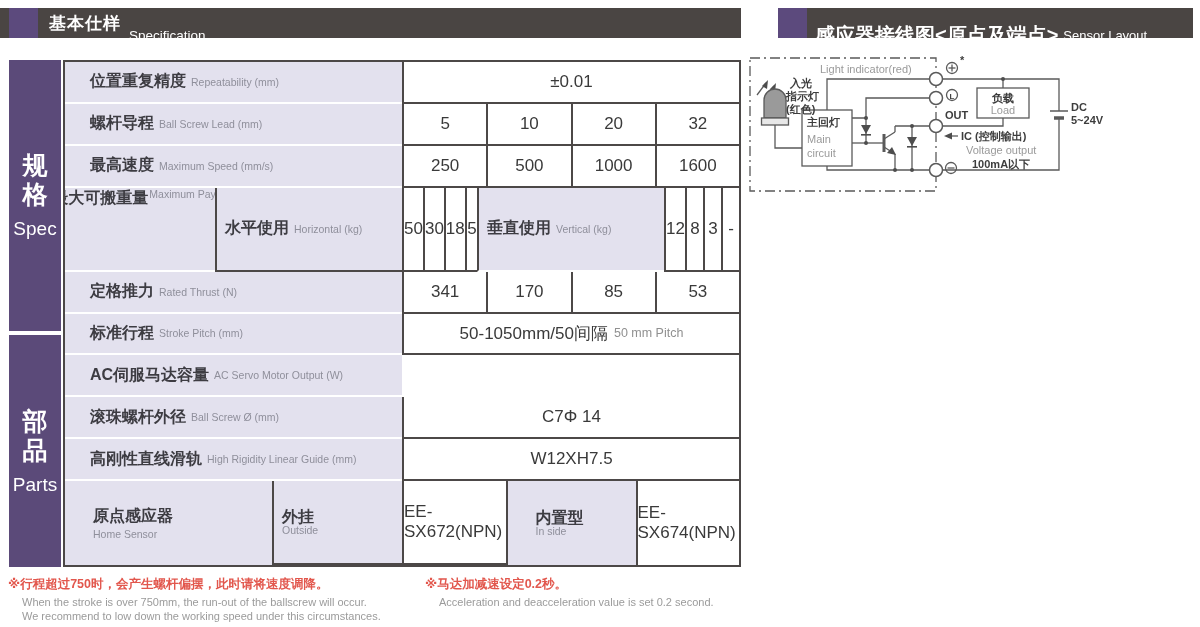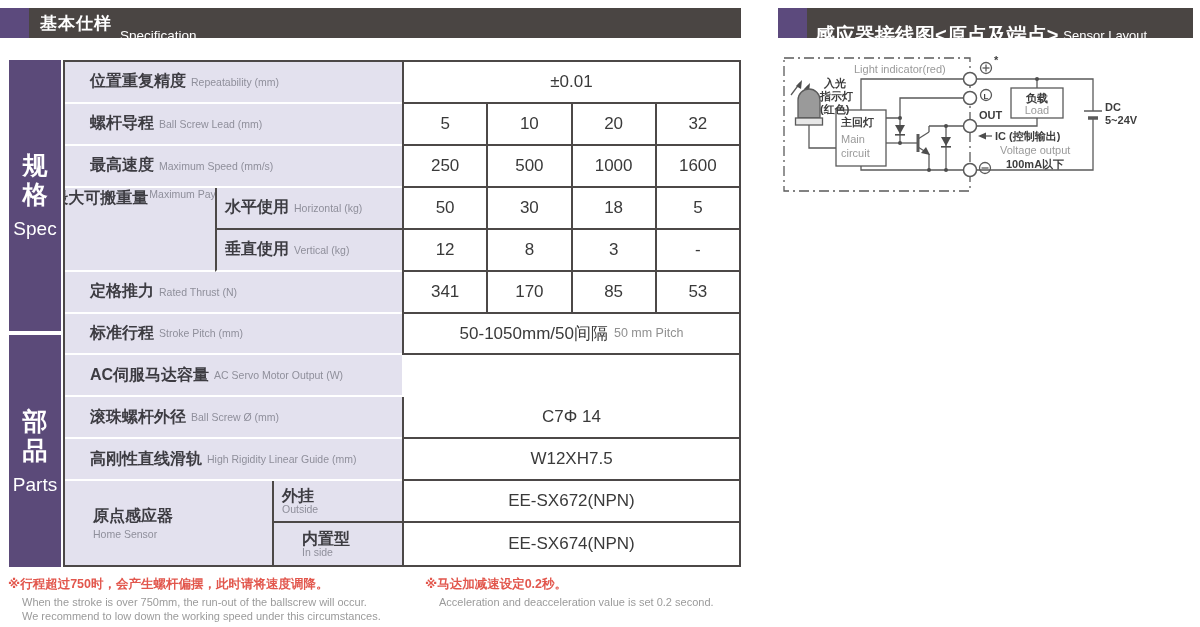--- a/index.html
+++ b/index.html
@@ -2,21 +2,21 @@
 <html><head>
 <meta charset="utf-8">
 <style>
   html,body{margin:0;padding:0;}
   body{
     width:1200px;height:627px;position:relative;overflow:hidden;
     background:#ffffff;font-family:"Liberation Sans","DejaVu Sans",sans-serif;
   }
   
   .hbar{position:absolute;top:8px;height:30px;background:#4a4543;display:flex;align-items:center;box-sizing:border-box;}
-  .hbar.lft{left:0;width:741px;}
+  .hbar.lft{left:0;width:741px;padding-left:9px;}
   .hbar.rgt{left:778px;width:415px;}
   .psq{width:29px;height:30px;background:#5c4a7d;margin-right:11px;flex:0 0 auto;}
   .hbar.rgt .psq{margin-right:8px;}
   .h-zh{color:#fff;font-size:17px;font-weight:bold;letter-spacing:1px;white-space:nowrap;}
   .h-en{color:#fff;font-size:13.5px;margin-left:8px;white-space:nowrap;margin-top:24px;}
   .hbar.rgt .h-zh{font-size:20px;letter-spacing:0;margin-top:24px;}
   .hbar.rgt .h-en{font-size:13px;margin-left:5px;}
 
   
   .tbl{position:absolute;left:9px;top:60px;width:732px;height:507px;}
@@ -37,38 +37,38 @@
   .lc-full{flex:0 0 337px;width:337px;padding-left:25px;}
   .lc-main{flex:0 0 150px;width:150px;flex-direction:row;align-items:flex-start;justify-content:center;gap:1px;}
   .lc-main2{flex:0 0 207px;width:207px;flex-direction:column;align-items:flex-start;justify-content:center;gap:1px;}
   .lc-sub{flex:0 0 187px;width:187px;border-left:2px solid #4c4847;}
   .lc-sub2{flex:0 0 130px;width:130px;border-left:2px solid #4c4847;
            flex-direction:column;align-items:flex-start;justify-content:center;gap:0;}
   .lc-sub2 .zh{line-height:17px;}
   .lc-sub2 .en{line-height:11px;}
   .bb-dark{border-bottom:2px solid #4c4847;}
   .bb-none{border-bottom:none;padding-left:28px;}
-  .colsub{flex:1 1 auto;display:flex;flex-direction:column;min-width:0;}
+  .colsub{flex:1 1 auto;display:flex;flex-direction:row;min-width:0;}
   .subrow{flex:1 1 0;display:flex;min-height:0;}
   .vcells{flex:1 1 auto;display:flex;min-width:0;}
   .vcell{flex:1 1 0;border-left:2px solid #4c4847;border-bottom:2px solid #4c4847;box-sizing:border-box;
          background:#fff;display:flex;align-items:center;justify-content:center;
          font-size:17px;color:#3a3a3a;gap:6px;}
   .vcell .sub-en{font-size:12.5px;color:#909090;}
   .vcell.nb{border-bottom:none;}
 
   
   .fn{position:absolute;top:576px;}
   .fn.l{left:8px;}
   .fn.r{left:425px;}
   .fn .zh{color:#e2574d;font-weight:bold;font-size:12.5px;margin-bottom:2px;}
   .fn .en{color:#9b9b9b;font-size:11px;line-height:14px;margin-left:14px;}
 
   
-  .diagram{position:absolute;left:778px;top:48px;width:422px;height:152px;}
+  .diagram{position:absolute;left:744px;top:48px;width:422px;height:152px;}
   .diagram svg{display:block;}
   .dk{fill:#3d3d3d;font-size:11px;font-weight:bold;}
   .gy{fill:#9a9a9a;font-size:11px;}
 </style>
 </head>
 <body>
 
 <div class="hbar lft">
   <div class="psq"></div>
   <span class="h-zh">基本仕样</span>

